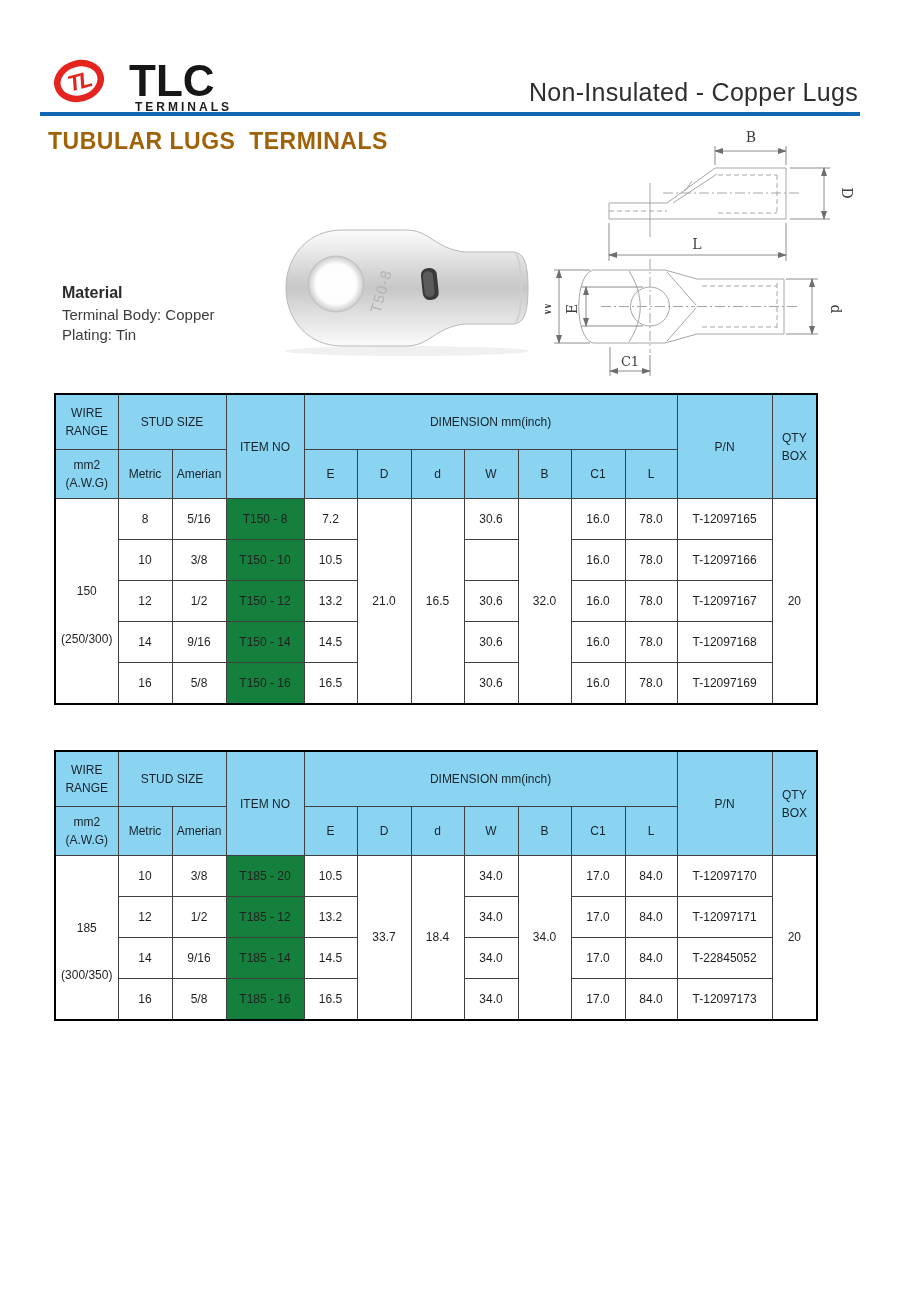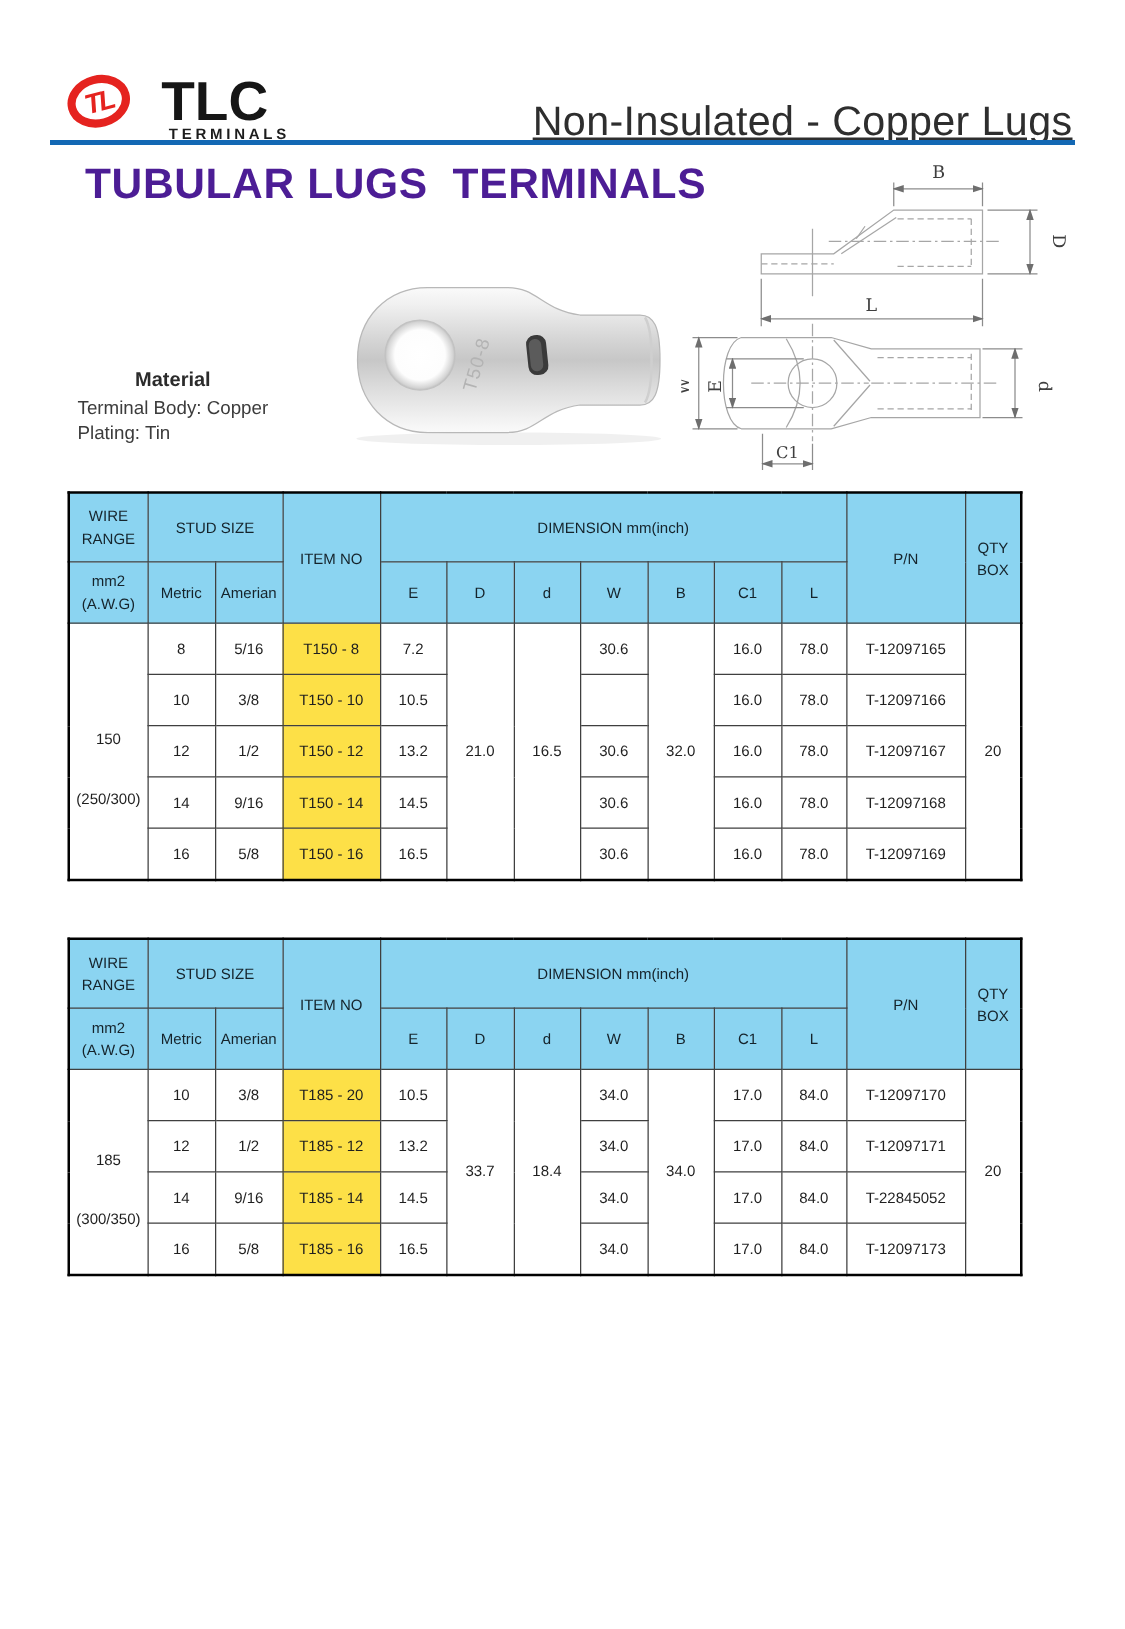--- a/index.html
+++ b/index.html
@@ -1,43 +1,43 @@
 <!DOCTYPE html>
 <html><head>
 <meta charset="utf-8">
 <style>
   html,body{margin:0;padding:0;background:#fff;}
   .page{position:relative;width:900px;height:1303px;background:#fff;overflow:hidden;
         font-family:"Liberation Sans",sans-serif;color:#1f1f1f;}
   
   .brand{position:absolute;left:53px;top:42px;width:180px;height:76px;}
-  .hdr-title{position:absolute;right:42px;top:78px;font-size:33px;color:#2e2e2e;
-             letter-spacing:.3px;text-decoration:underline;}
+  .hdr-title{position:absolute;right:42px;top:78px;font-size:25px;color:#2e2e2e;
+             letter-spacing:.3px;}
   .hdr-rule{position:absolute;left:40px;top:112px;width:820px;height:4px;background:#1368b4;}
-  .sec-title{position:absolute;left:68px;top:128px;font-size:34px;font-weight:700;
-             color:#4c1d95;white-space:pre;letter-spacing:.5px;}
+  .sec-title{position:absolute;left:48px;top:128px;font-size:23px;font-weight:700;
+             color:#a16207;white-space:pre;letter-spacing:.5px;}
   
   .material{position:absolute;left:62px;top:284px;}
-  .material h3{margin:12px 0 3px 0;font-size:16px;font-weight:600;color:#2b2b2b;text-align:center;}
+  .material h3{margin:0 0 3px 0;font-size:16px;font-weight:600;color:#2b2b2b;}
   .material div{font-size:15px;color:#3c3c3c;line-height:1.35;}
   
   .photo{position:absolute;left:272px;top:220px;}
   .diagram{position:absolute;left:545px;top:125px;}
   
   .tblwrap{position:absolute;left:54px;}
   .t1{top:393px;} .t2{top:750px;}
   table.spec{border-collapse:collapse;table-layout:fixed;width:762px;
              border:2px solid #000000;font-size:12px;}
   table.spec th,table.spec td{border:1px solid #3f3f3f;text-align:center;
              vertical-align:middle;padding:0;font-weight:400;line-height:1.5;}
   table.spec thead th{background:#8bd4f1;color:#15232b;}
   table.spec tr.h1 th{height:54px;}
   table.spec tr.h2 th{height:48px;}
   table.spec tbody tr{height:41px;}
-  td.itemno{background:#fde047;margin-left:28px;}
+  td.itemno{background:#15803d;margin-left:28px;}
   .wire div{line-height:1.45;margin-top:30px;}
   svg text{font-family:"DejaVu Serif",serif;}
   .logo-sans{font-family:"Liberation Sans",sans-serif;}
 </style>
 </head>
 <body>
 
 <div class="page">
 
   <svg class="brand" viewBox="0 0 180 76">

